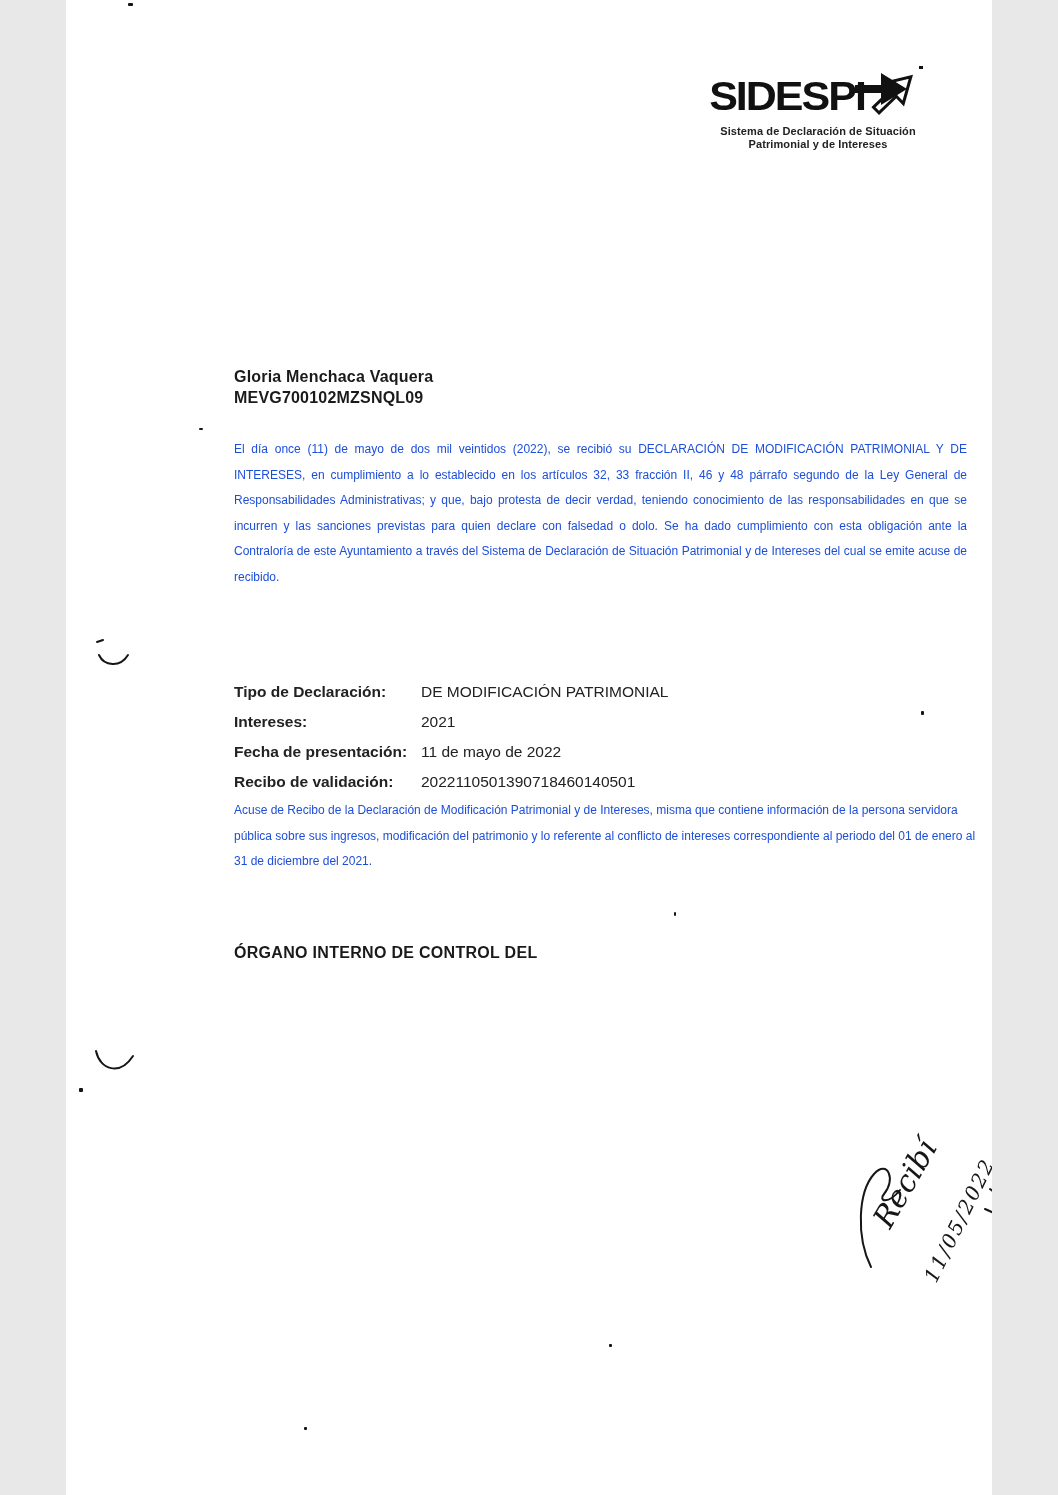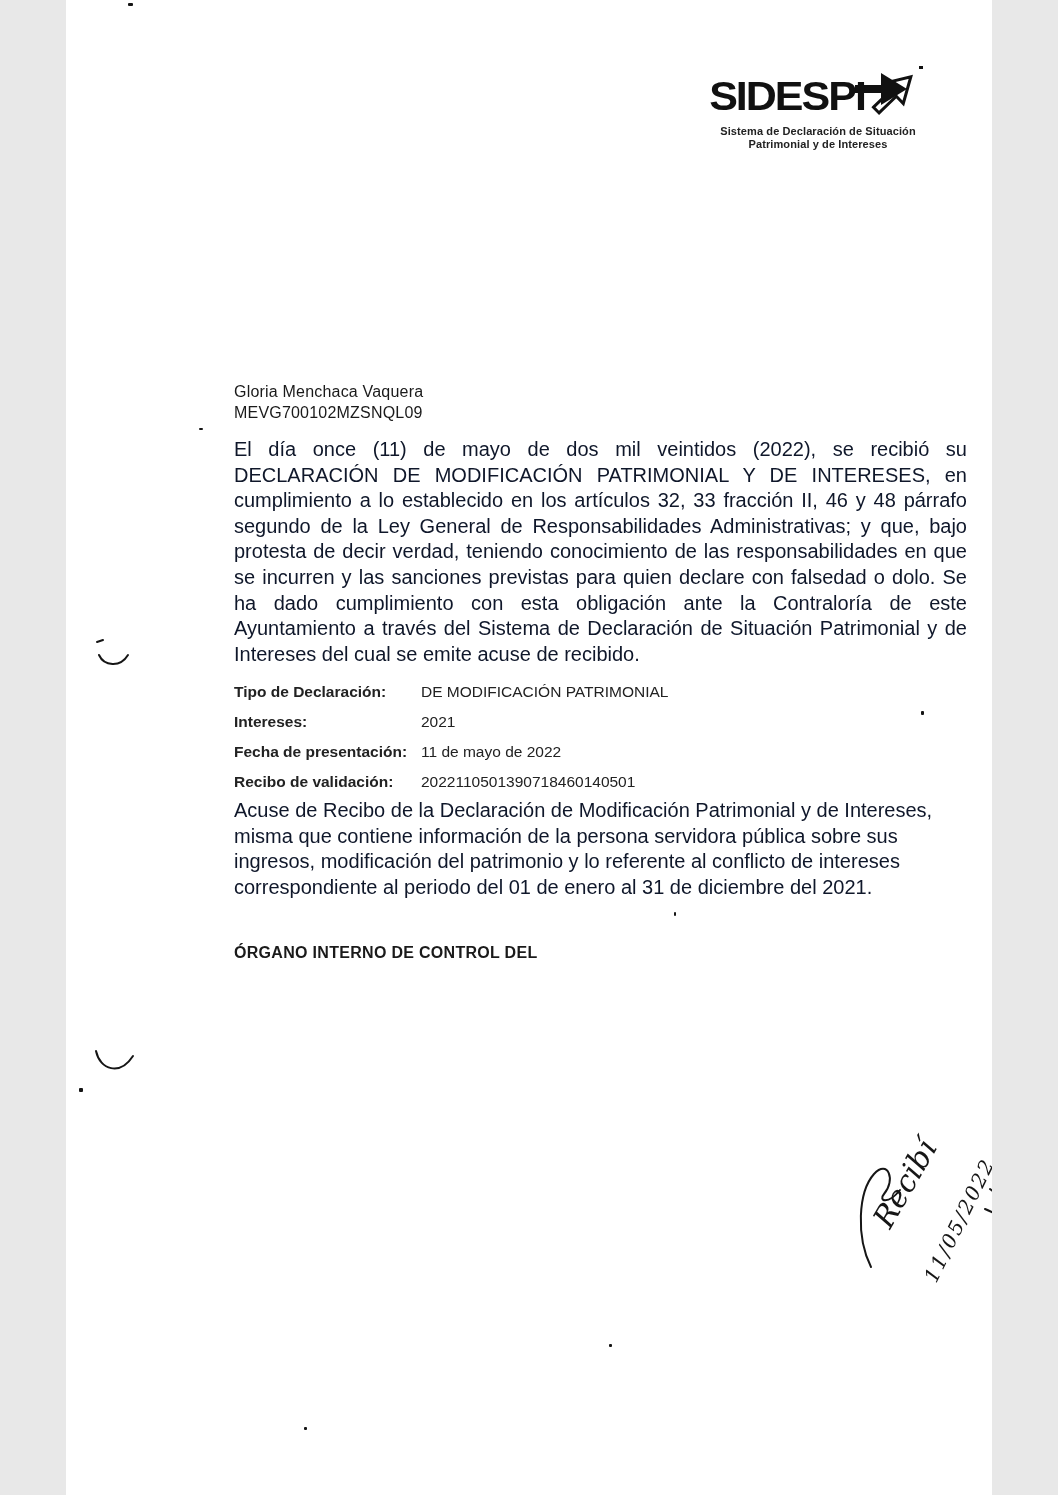--- a/index.html
+++ b/index.html
@@ -57,35 +57,35 @@
     font-size: 16px;
     line-height: 21px;
     color: #242424;
     letter-spacing: 0.3px;
   }
 
   
   .declarant {
     position: absolute;
     left: 168px;
-    top: 381px;
+    top: 366px;
     font-size: 16px;
-    font-weight: normal;
+    font-weight: bold;
     line-height: 21px;
     color: #1a1a1a;
     letter-spacing: 0.2px;
   }
 
   
   .para {
     position: absolute;
     left: 168px;
-    font-size: 20px;
+    font-size: 12px;
     line-height: 25.6px;
-    color: #0f172a;
+    color: #1d4ed8;
   }
   .para-1 { top: 437px; width: 733px; text-align: justify; }
   .para-2 { top: 798px; width: 748px; text-align: left; }
 
   
   .details {
     position: absolute;
     left: 168px;
     top: 681px;
     font-size: 15.5px;

